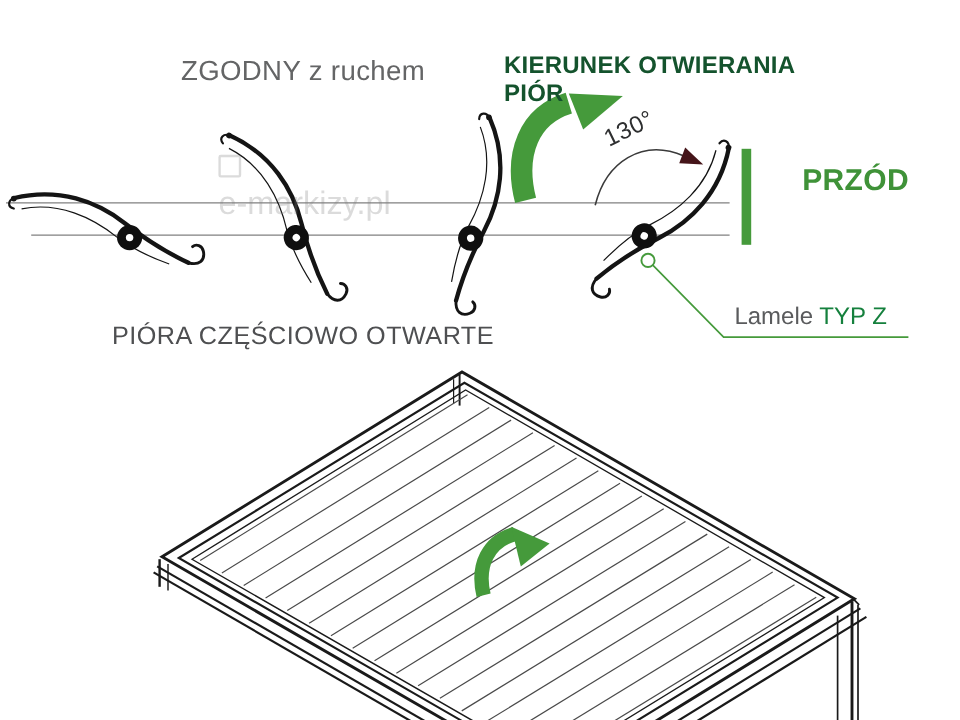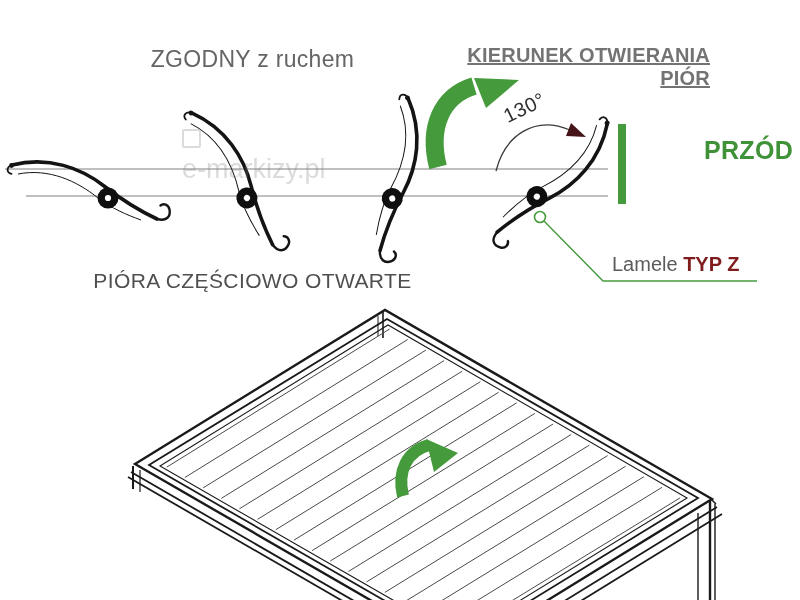--- a/index.html
+++ b/index.html
@@ -8,33 +8,33 @@
     font-family:"Liberation Sans", sans-serif;
     margin-top:40px;
   }
   .stage svg{position:absolute;left:0;top:0;}
   .txt{position:absolute;white-space:pre;}
   .caption-clockwise{
     left:120px;top:4px;width:265px;text-align:center;
     font-size:23px;line-height:30px;color:#646566;letter-spacing:.3px;
   }
   .heading-direction{
-    left:420px;top:4px;width:290px;text-align:right;
-    font-size:20px;line-height:23px;font-weight:bold;color:#737373;letter-spacing:.2px;text-decoration:underline;
+    left:420px;top:4px;width:290px;text-align:left;
+    font-size:20px;line-height:23px;font-weight:bold;color:#14532d;letter-spacing:.2px;
   }
   .label-front{
-    left:633px;top:94px;width:160px;text-align:right;
+    left:633px;top:94px;width:160px;text-align:center;
     font-size:25px;line-height:32px;font-weight:bold;color:#3f9238;letter-spacing:.3px;
   }
   .label-angle{
     left:505px;top:66px;font-size:20px;color:#2e2f30;
     transform:rotate(-26deg);transform-origin:0 50%;letter-spacing:.5px;
   }
   .label-lamella{left:612px;top:213px;font-size:20px;color:#5a5b5d;}
-  .label-lamella b{color:#7f1d1d;font-weight:bold;}
+  .label-lamella b{color:#15803d;font-weight:normal;}
   .caption-partial{
     left:80px;top:229px;width:345px;text-align:center;
     font-size:21px;font-weight:normal;color:#4e4f51;letter-spacing:.4px;
   }
   .watermark{
     left:182px;top:89px;font-size:27px;color:rgba(125,125,125,.28);
     display:flex;align-items:flex-start;gap:6px;flex-direction:column;
   }
   .wm-box{
     width:15px;height:15px;border:2px solid rgba(125,125,125,.28);

